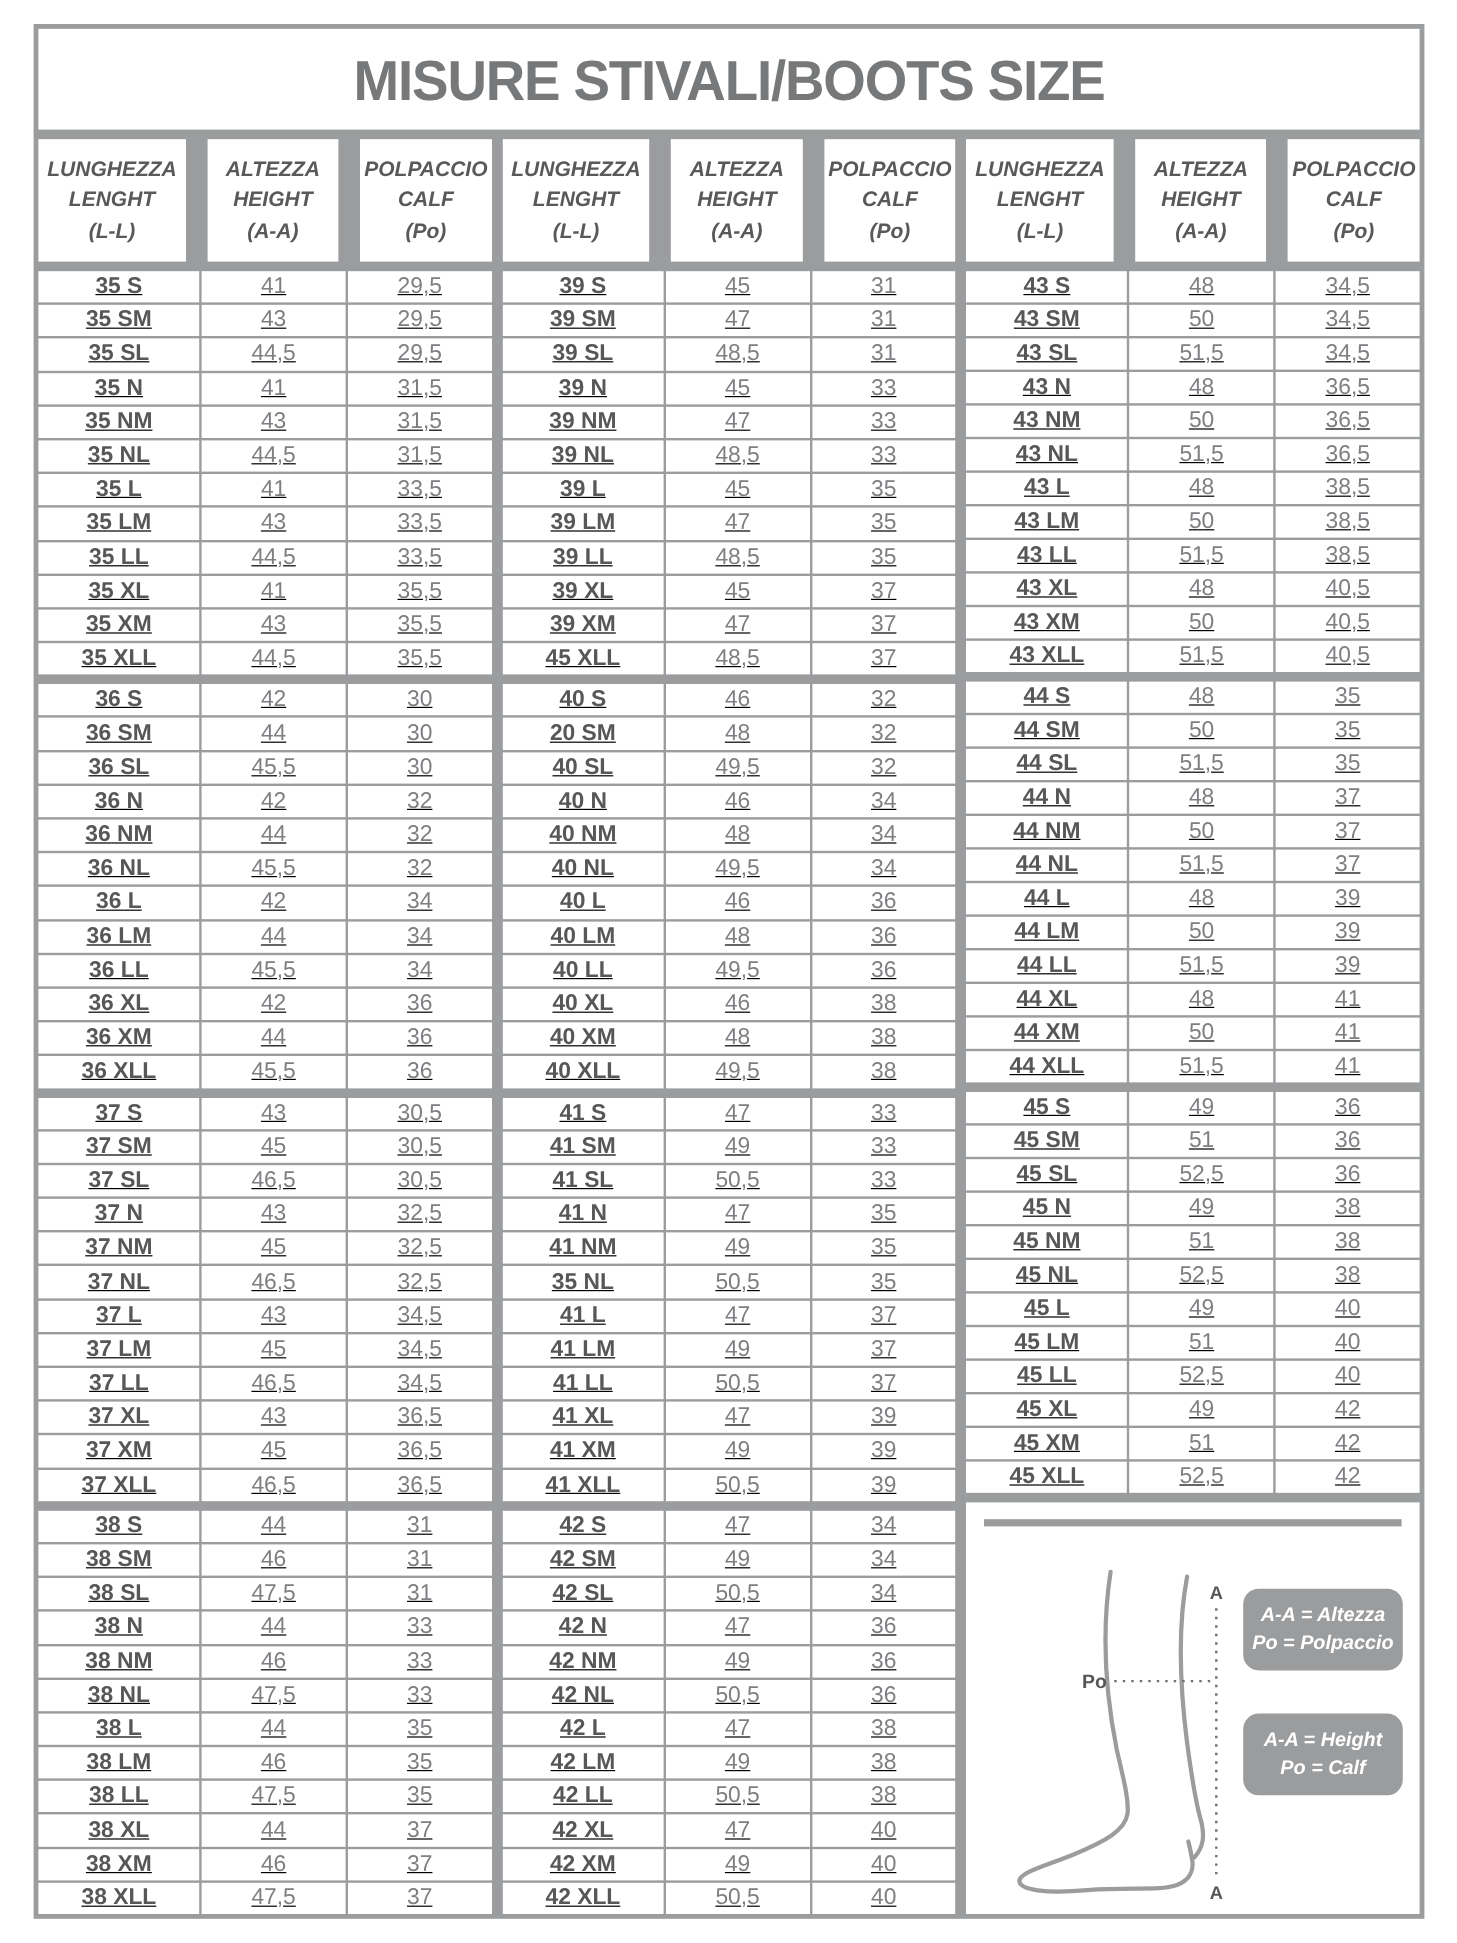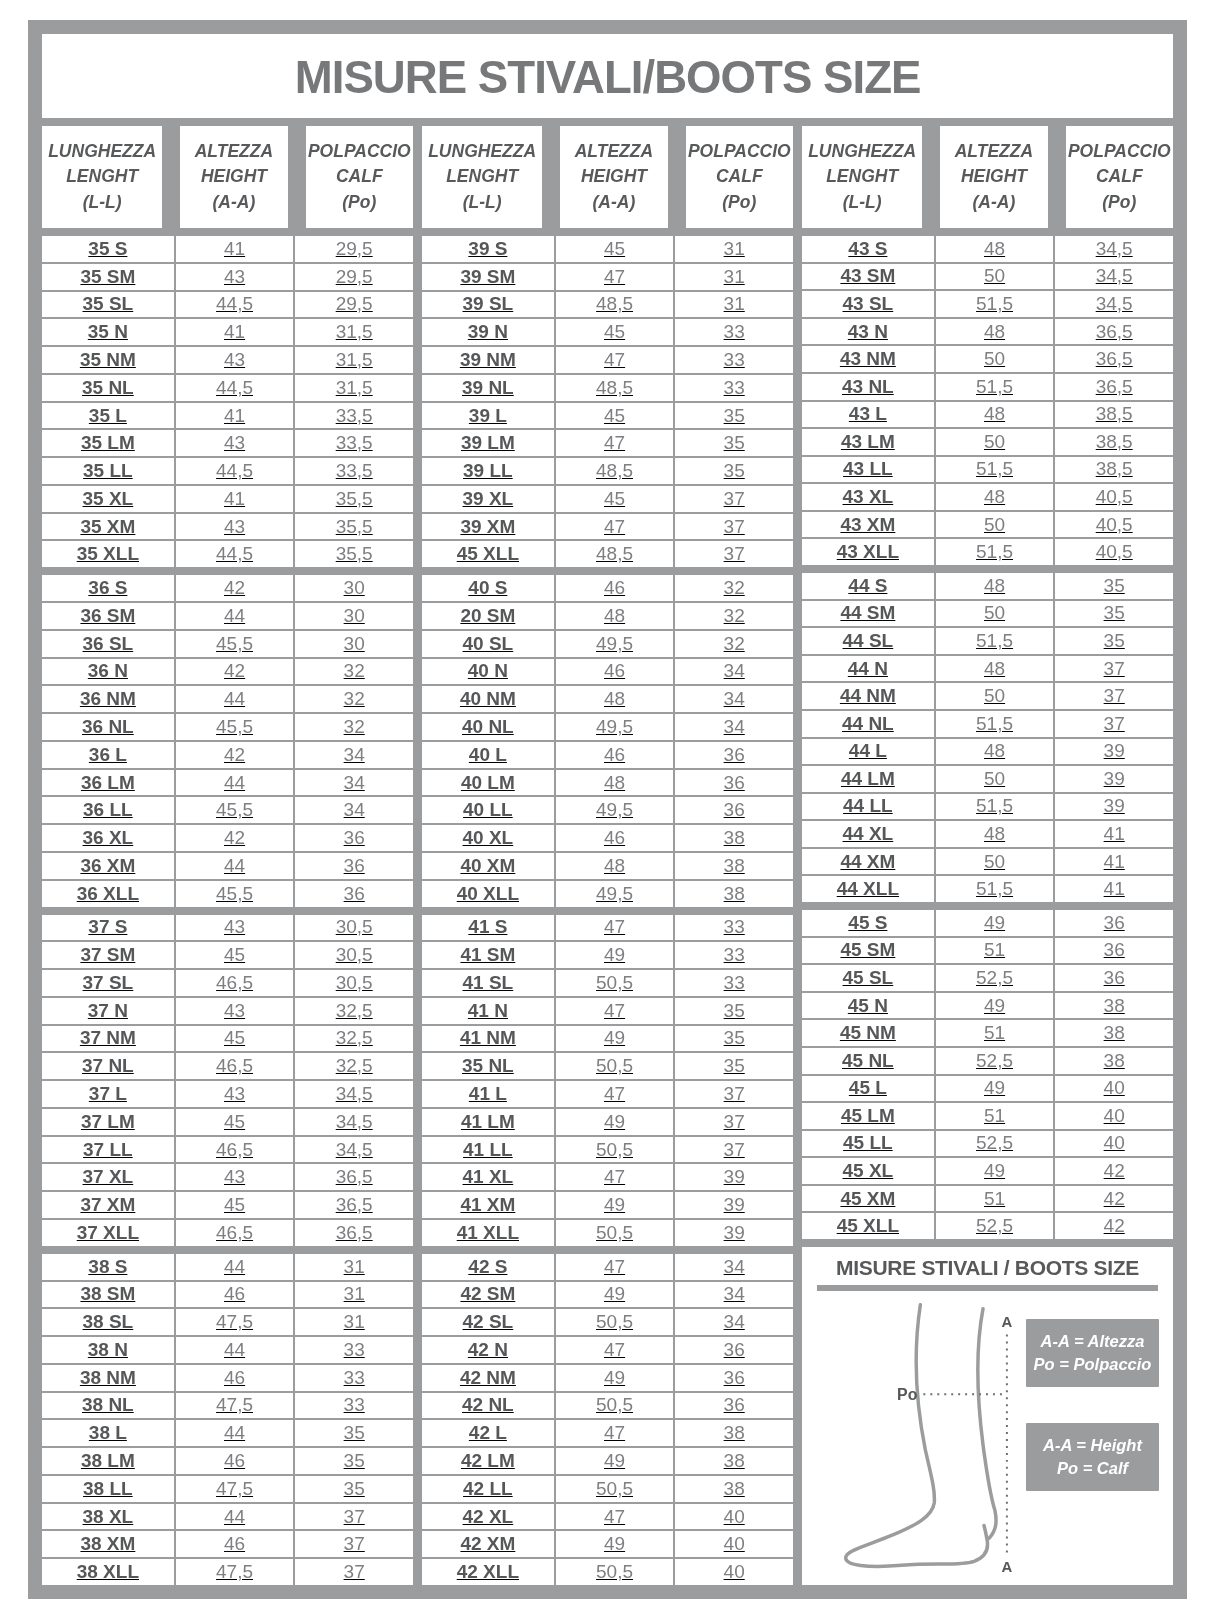--- a/index.html
+++ b/index.html
@@ -5,21 +5,21 @@
   * { margin:0; padding:0; box-sizing:border-box; }
   html,body { background:#ffffff; }
   body {
     width:1214px; height:1619px;
     font-family:"Liberation Sans", sans-serif;
     position:relative;
   }
   .page { position:absolute; inset:0; background:#ffffff; }
   .frame {
     position:absolute; left:28px; top:20px; width:1159px; height:1579px;
-    background:#9b9c9e; padding:14px;
+    background:#9b9c9e; padding:4px;
     display:flex; flex-direction:column; gap:8px;
   }
   .title-box {
     background:#ffffff; flex:0 0 84px;
     display:flex; align-items:center; justify-content:center;
   }
   .title-text {
     font-size:47px; font-weight:bold; color:#77787a;
     letter-spacing:-1px; transform:scaleX(0.97); white-space:nowrap;
   }
@@ -57,21 +57,21 @@
     position:relative; padding-top:9px; overflow:hidden;
   }
   .diagram-title {
     text-align:center; font-weight:bold; font-size:21px;
     color:#58595b; letter-spacing:-0.3px; white-space:nowrap;
   }
   .diagram-underline { height:6px; background:#9b9c9e; width:92%; margin:5px auto 0; }
   .leg-svg { position:absolute; left:0; top:46px; width:100%; height:calc(100% - 48px); }
   .legend-box {
     position:absolute; right:14px; width:133px; height:68px;
-    background:#9b9c9e; border-radius:1px;
+    background:#9b9c9e; border-radius:13px;
     color:#ffffff; font-weight:bold; font-style:italic; font-size:16.5px;
     display:flex; flex-direction:column; align-items:center; justify-content:center;
     gap:4px; text-align:center; white-space:nowrap;
   }
   .legend-box.it { top:72px; }
   .legend-box.en { top:176px; }
 </style>
 </head>
 <body>
 
@@ -549,21 +549,20 @@
             <div class="cell value">49</div>
             <div class="cell value">42</div>
             <div class="cell label">45 XM</div>
             <div class="cell value">51</div>
             <div class="cell value">42</div>
             <div class="cell label">45 XLL</div>
             <div class="cell value">52,5</div>
             <div class="cell value">42</div>
           </div>
           <div class="diagram-box" id="diagram-box">
-    <div class="diagram-title">MISURE STIVALI / BOOTS SIZE</div>
     <div class="diagram-underline"></div>
     <svg class="leg-svg" viewBox="0 0 373 280" preserveAspectRatio="xMidYMid meet">
       <path d="M119,6 C112,52 114,102 124,152 C130,178 134,193 133,205 C131,219 114,228 90,238 C66,248 45,253 44,260 C43,268 66,271 100,268 C136,265 158,269 173,264 C184,260 188,252 186,242 C185,236 184,232 183,228" fill="none" stroke="#9b9c9e" stroke-width="3.5" stroke-linecap="round"></path>
       <path d="M182,10 C174,52 176,100 182,147 C186,177 190,200 194,213 C196,223 196,232 188,241" fill="none" stroke="#9b9c9e" stroke-width="3.5" stroke-linecap="round"></path>
       <line x1="206" y1="36" x2="206" y2="258" stroke="#6f7072" stroke-width="2" stroke-dasharray="2 5"></line>
       <line x1="122" y1="96" x2="205" y2="96" stroke="#6f7072" stroke-width="2" stroke-dasharray="2 5"></line>
       <text x="206" y="28" text-anchor="middle" font-size="15" font-weight="bold" fill="#565759">A</text>
       <text x="206" y="275" text-anchor="middle" font-size="15" font-weight="bold" fill="#565759">A</text>
       <text x="116" y="102" text-anchor="end" font-size="16" font-weight="bold" fill="#565759">Po</text>
     </svg>

